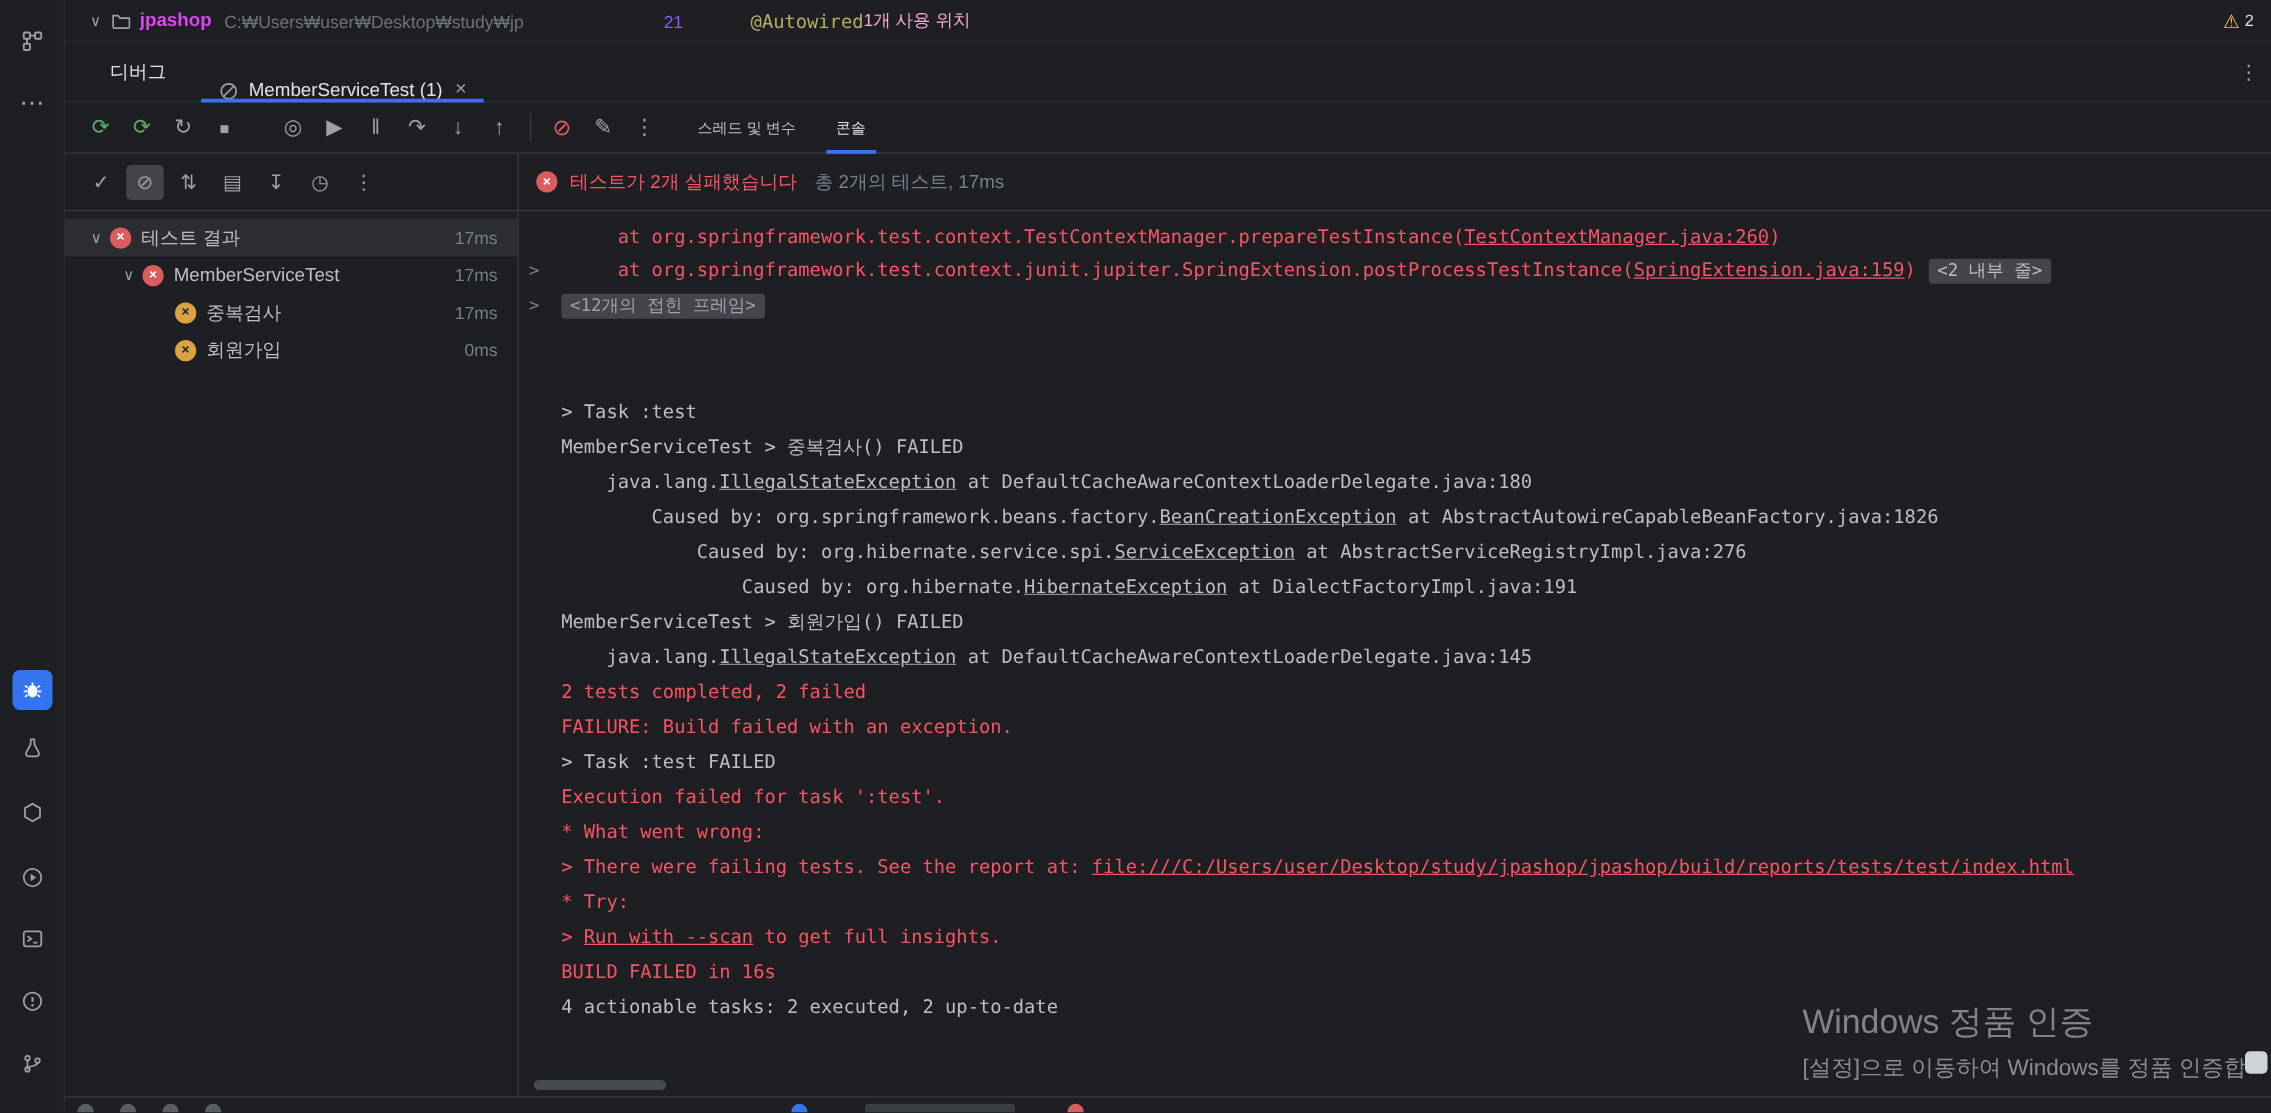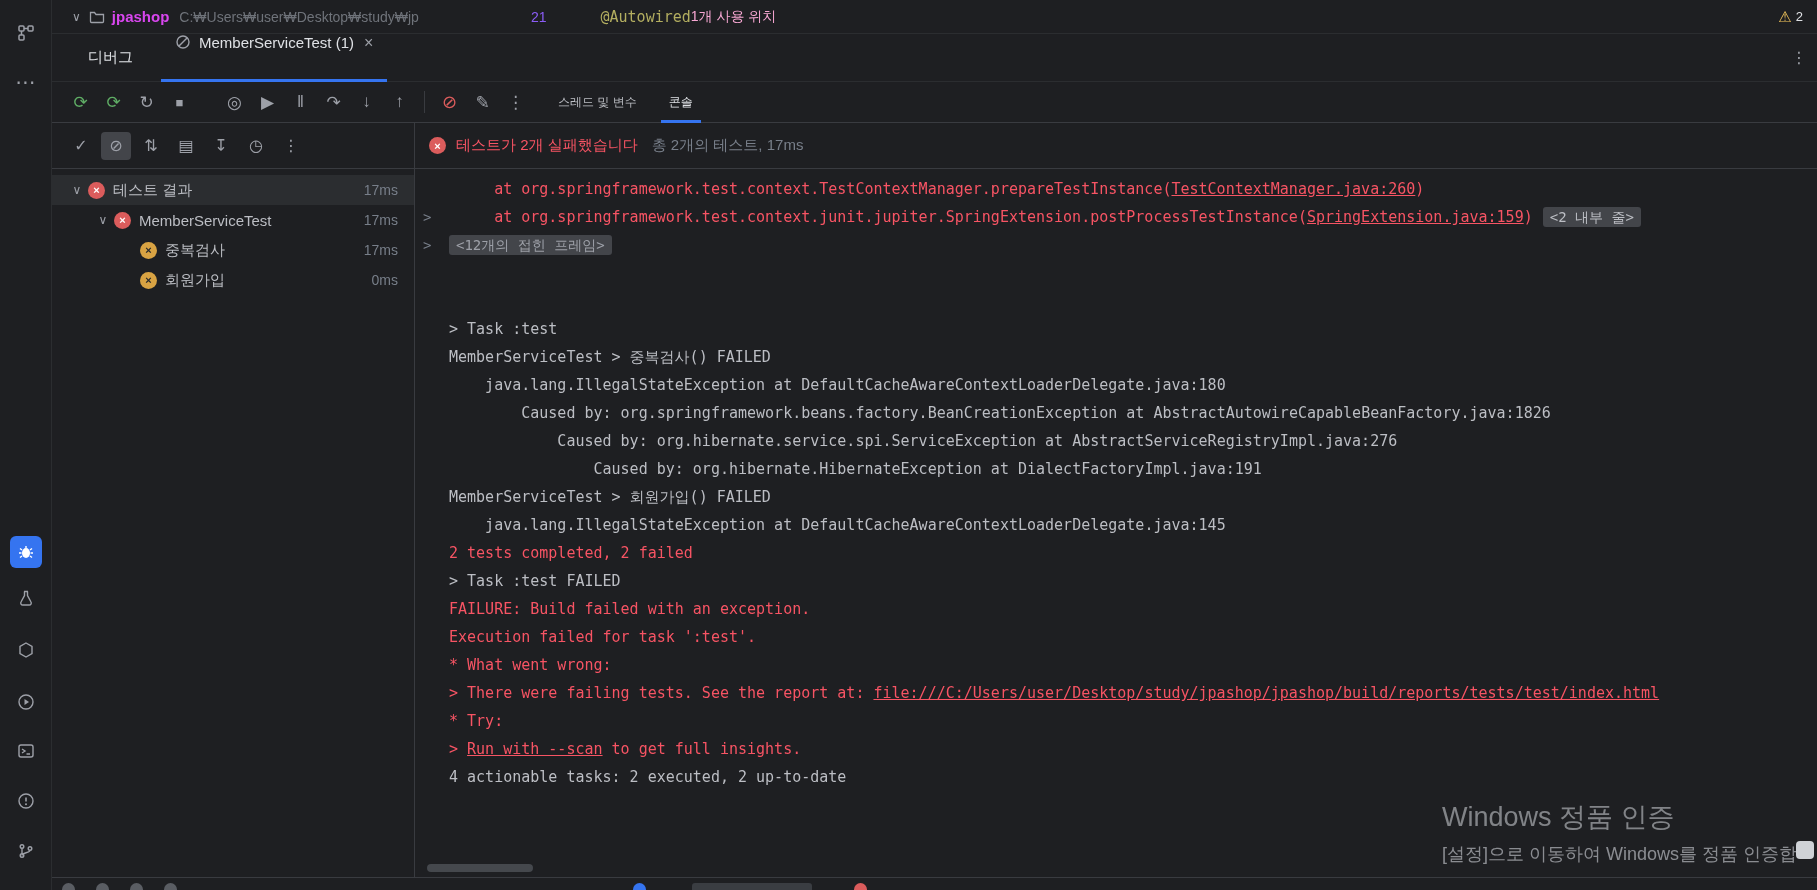--- a/index.html
+++ b/index.html
@@ -26,21 +26,21 @@
   .lineno{color:#8b5cf6;margin-left:112px}
   .anno{color:#b3ae60;margin-left:54px;font-family:"DejaVu Sans Mono","Liberation Mono",monospace;font-size:15px}
   .usages{color:#f9a8d4;margin-left:0}
   .warnbox{margin-left:auto;display:flex;align-items:center;gap:4px}
   .warn{color:#f2c55c;font-size:15px}
   .warncount{color:#dfe1e5;font-size:13px}
 
   
   .tab-row{height:48px;flex:none;display:flex;align-items:center;border-bottom:1px solid #2b2d30}
   .tw-title{margin-left:36px;font-size:15px;color:#dfe1e5}
-  .session-tab{margin-left:28px;height:100%;display:flex;align-items:flex-start;gap:8px;
+  .session-tab{margin-left:28px;height:100%;display:flex;align-items:flex-end;gap:8px;
     padding:0 14px;position:relative;color:#dfe1e5;font-size:15px;cursor:default}
   .session-tab::after{content:"";position:absolute;left:0;right:0;bottom:-1px;height:3px;background:#3574f0}
   .rc-icon{display:flex}
   .tab-close{color:#9da0a8;font-size:16px;margin-left:2px}
   .row-more{margin-left:auto;margin-right:10px;color:#9da0a8;font-size:16px}
 
   
   .toolbar-row{height:41px;flex:none;display:flex;align-items:center;border-bottom:1px solid #393b40;padding-left:12px}
   .tbtn{width:33px;height:30px;display:flex;align-items:center;justify-content:center;
     font-size:17px;color:#9da0a8;border-radius:4px;cursor:default}
@@ -80,21 +80,21 @@
   .ttime{color:#787f8a;font-size:14px;flex:none}
 
   .console{flex:1;position:relative;padding-top:6px;overflow:hidden;min-width:0}
   .cline{height:28px;display:flex;align-items:flex-end;padding-left:8px;white-space:pre;
     font-family:"DejaVu Sans Mono","Liberation Mono",monospace;font-size:15px;line-height:28px}
   .cgutter{width:26px;flex:none;color:#787f8a;font-size:14px}
   .lcontent{white-space:pre;min-width:0}
   .seg.red{color:#f75464}
   .seg.redlink{color:#f75464;text-decoration:underline;cursor:pointer}
   .seg.plain{color:#bcbec4}
-  .seg.plainlink{color:#bcbec4;text-decoration-color:#8a8d93;cursor:pointer}
+  .seg.plainlink{color:#bcbec4;text-decoration:underline;text-decoration-color:#8a8d93;cursor:pointer}
   .seg.badge{background:#43454a;color:#bcbec4;border-radius:3px;padding:2px 7px;margin-left:10px;font-size:14px}
   .seg.fold{background:#43454a;color:#9da0a8;border-radius:3px;padding:2px 7px;font-size:14px}
 
   .hthumb{position:absolute;left:12px;bottom:5px;width:106px;height:8px;background:#45484d;border-radius:4px}
 
   .watermark{position:absolute;left:1027px;top:630px;pointer-events:none}
   .wm1{font-size:27px;color:rgba(195,198,203,0.60)}
   .wm2{font-size:18px;color:rgba(195,198,203,0.66);margin-top:7px;white-space:nowrap}
   .frag{position:absolute;right:3px;top:672px;width:18px;height:18px;background:#cfd2d6;border-radius:4px}
 
@@ -281,27 +281,28 @@
             <div class="cline"><span class="cgutter"></span><span class="lcontent"></span></div>
             <div class="cline"><span class="cgutter"></span><span class="lcontent"><span class="seg plain">&gt; Task :test</span></span></div>
             <div class="cline"><span class="cgutter"></span><span class="lcontent"><span class="seg plain">MemberServiceTest &gt; 중복검사() FAILED</span></span></div>
             <div class="cline"><span class="cgutter"></span><span class="lcontent"><span class="seg plain">    java.lang.</span><span class="seg plainlink">IllegalStateException</span><span class="seg plain"> at DefaultCacheAwareContextLoaderDelegate.java:180</span></span></div>
             <div class="cline"><span class="cgutter"></span><span class="lcontent"><span class="seg plain">        Caused by: org.springframework.beans.factory.</span><span class="seg plainlink">BeanCreationException</span><span class="seg plain"> at AbstractAutowireCapableBeanFactory.java:1826</span></span></div>
             <div class="cline"><span class="cgutter"></span><span class="lcontent"><span class="seg plain">            Caused by: org.hibernate.service.spi.</span><span class="seg plainlink">ServiceException</span><span class="seg plain"> at AbstractServiceRegistryImpl.java:276</span></span></div>
             <div class="cline"><span class="cgutter"></span><span class="lcontent"><span class="seg plain">                Caused by: org.hibernate.</span><span class="seg plainlink">HibernateException</span><span class="seg plain"> at DialectFactoryImpl.java:191</span></span></div>
             <div class="cline"><span class="cgutter"></span><span class="lcontent"><span class="seg plain">MemberServiceTest &gt; 회원가입() FAILED</span></span></div>
             <div class="cline"><span class="cgutter"></span><span class="lcontent"><span class="seg plain">    java.lang.</span><span class="seg plainlink">IllegalStateException</span><span class="seg plain"> at DefaultCacheAwareContextLoaderDelegate.java:145</span></span></div>
             <div class="cline"><span class="cgutter"></span><span class="lcontent"><span class="seg red">2 tests completed, 2 failed</span></span></div>
+            <div class="cline"><span class="cgutter"></span><span class="lcontent"><span class="seg red">FAILURE: Build failed with an exception.</span></span></div>
             <div class="cline"><span class="cgutter"></span><span class="lcontent"><span class="seg plain">&gt; Task :test FAILED</span></span></div>
-            <div class="cline"><span class="cgutter"></span><span class="lcontent"><span class="seg red">FAILURE: Build failed with an exception.</span></span></div>
             <div class="cline"><span class="cgutter"></span><span class="lcontent"><span class="seg red">Execution failed for task ':test'.</span></span></div>
             <div class="cline"><span class="cgutter"></span><span class="lcontent"><span class="seg red">* What went wrong:</span></span></div>
             <div class="cline"><span class="cgutter"></span><span class="lcontent"><span class="seg red">&gt; There were failing tests. See the report at: </span><span class="seg redlink">file:///C:/Users/user/Desktop/study/jpashop/jpashop/build/reports/tests/test/index.html</span></span></div>
             <div class="cline"><span class="cgutter"></span><span class="lcontent"><span class="seg red">* Try:</span></span></div>
             <div class="cline"><span class="cgutter"></span><span class="lcontent"><span class="seg red">&gt; </span><span class="seg redlink">Run with --scan</span><span class="seg red"> to get full insights.</span></span></div>
+            <div class="cline"><span class="cgutter"></span><span class="lcontent"><span class="seg red">BUILD FAILED in 16s</span></span></div>
             <div class="cline"><span class="cgutter"></span><span class="lcontent"><span class="seg plain">4 actionable tasks: 2 executed, 2 up-to-date</span></span></div>
           </div>
         <div class="hthumb"></div>
         <div class="watermark">
           <div class="wm1">Windows 정품 인증</div>
           <div class="wm2">[설정]으로 이동하여 Windows를 정품 인증합</div>
         </div>
         <div class="frag"></div>
       </div>
     </div>

